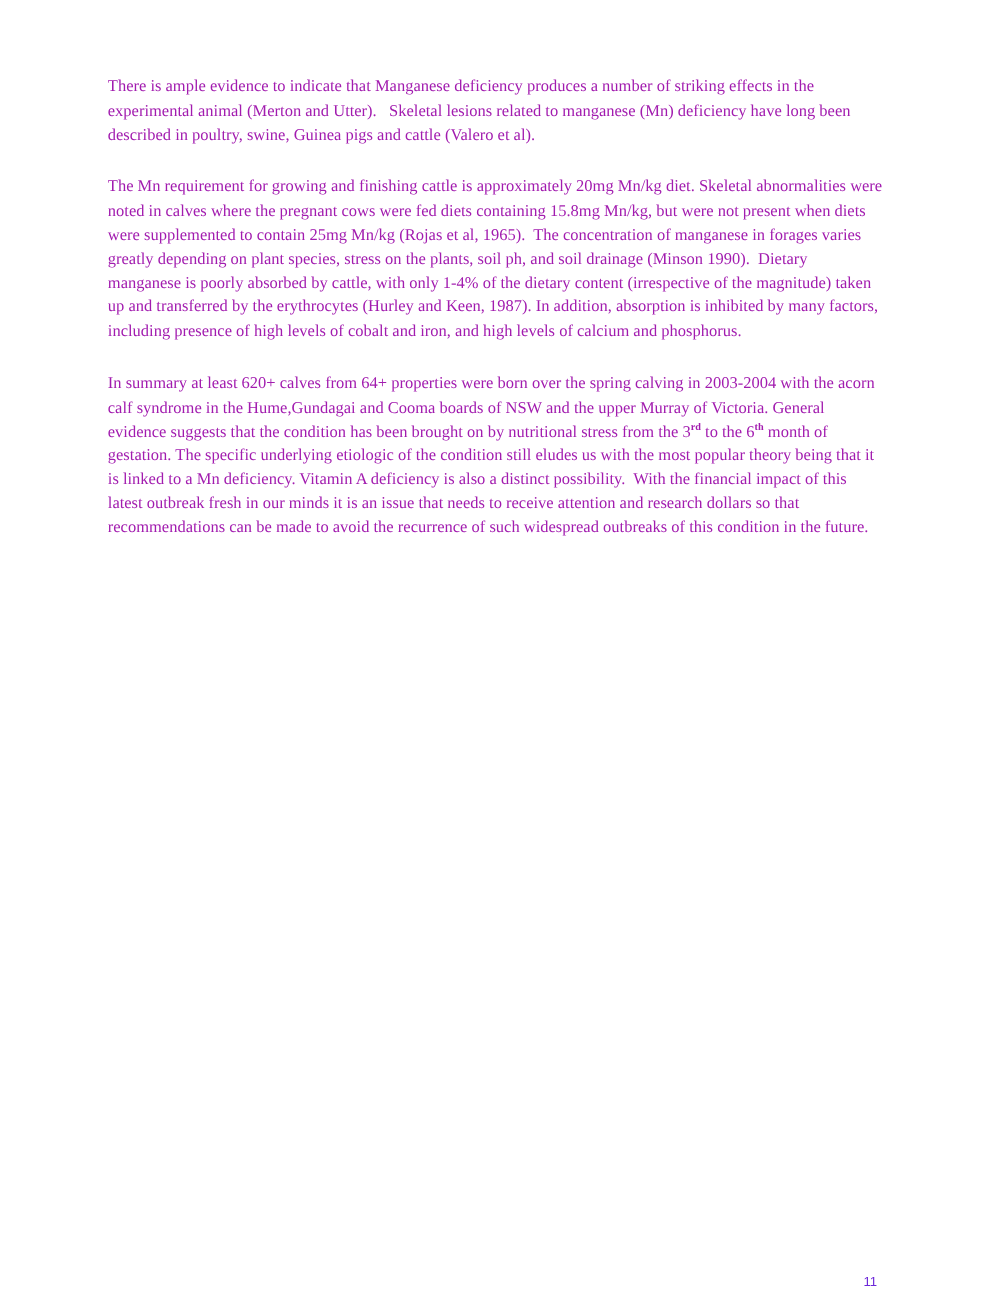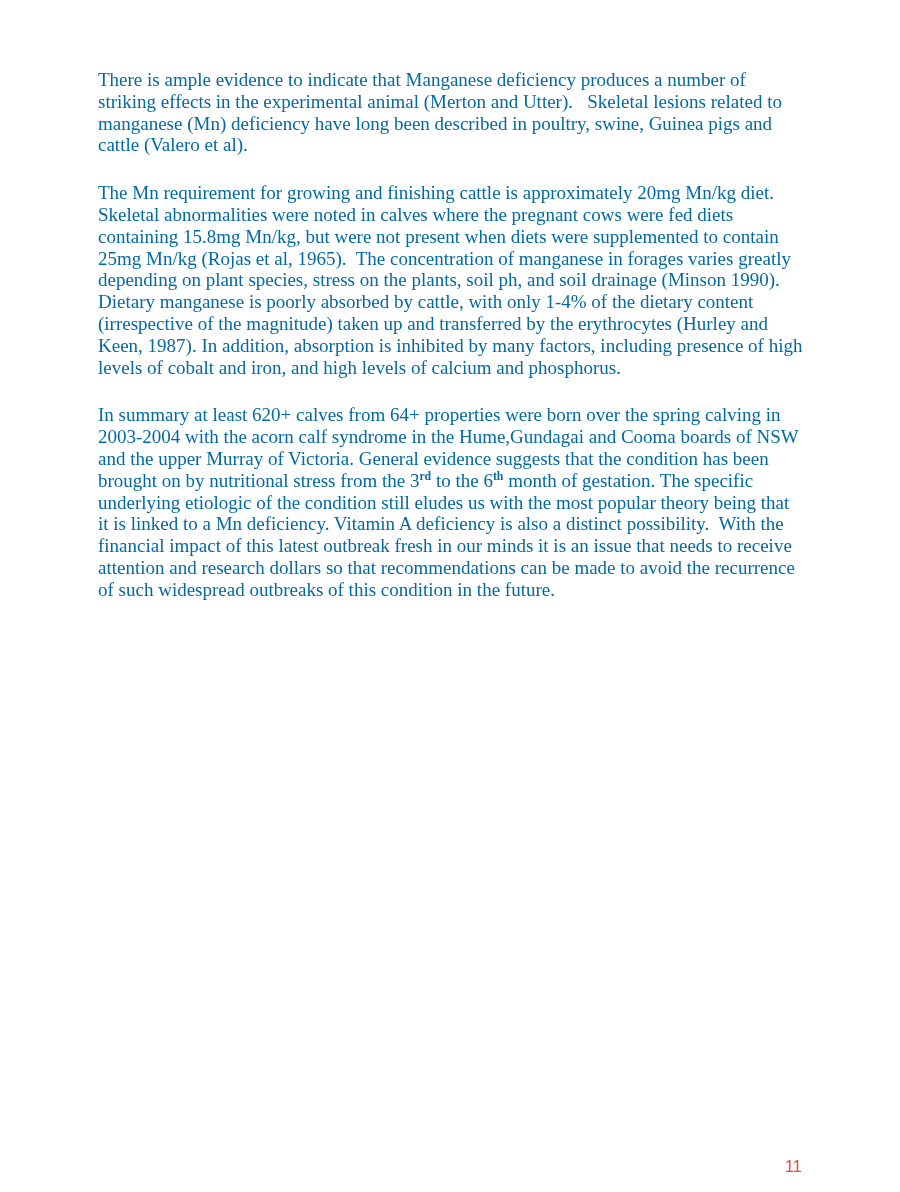--- a/index.html
+++ b/index.html
@@ -17,39 +17,39 @@
   }
   .content {
     position: absolute;
     left: 98px;
     top: 69px;
     width: 706px;
   }
   .para {
     margin: 0 0 26px 0;
     font-family: "Liberation Serif", serif;
-    font-size: 19px;
+    font-size: 15px;
     line-height: 21.8px;
-    color: #0369a1;
+    color: #a21caf;
     text-align: left;
     white-space: pre-wrap;
   }
   .para sup {
     font-size: 0.62em;
     line-height: 0;
     vertical-align: super;
     font-weight: bold;
   }
   .page-number {
     position: absolute;
     left: 785px;
     top: 1158px;
     font-family: "Liberation Sans", sans-serif;
-    font-size: 16px;
-    color: #ef4444;
+    font-size: 12px;
+    color: #6d28d9;
   }
 </style>
 </head>
 <body>
 
 <div class="page">
   <div class="content">
     <p class="para">There is ample evidence to indicate that Manganese deficiency produces a number of striking effects in the experimental animal (Merton and Utter).   Skeletal lesions related to manganese (Mn) deficiency have long been described in poultry, swine, Guinea pigs and cattle (Valero et al).</p>
     <p class="para">The Mn requirement for growing and finishing cattle is approximately 20mg Mn/kg diet. Skeletal abnormalities were noted in calves where the pregnant cows were fed diets containing 15.8mg Mn/kg, but were not present when diets were supplemented to contain 25mg Mn/kg (Rojas et al, 1965).  The concentration of manganese in forages varies greatly depending on plant species, stress on the plants, soil ph, and soil drainage (Minson 1990).  Dietary manganese is poorly absorbed by cattle, with only 1-4% of the dietary content (irrespective of the magnitude) taken up and transferred by the erythrocytes (Hurley and Keen, 1987). In addition, absorption is inhibited by many factors, including presence of high levels of cobalt and iron, and high levels of calcium and phosphorus.</p>
     <p class="para"><span>In summary at least 620+ calves from 64+ properties were born over the spring calving in 2003-2004 with the acorn calf syndrome in the Hume,Gundagai and Cooma boards of NSW and the upper Murray of Victoria. General evidence suggests that the condition has been brought on by nutritional stress from the 3</span><sup>rd</sup><span> to the 6</span><sup>th</sup><span> month of gestation. The specific underlying etiologic of the condition still eludes us with the most popular theory being that it is linked to a Mn deficiency. Vitamin A deficiency is also a distinct possibility.  With the financial impact of this latest outbreak fresh in our minds it is an issue that needs to receive attention and research dollars so that recommendations can be made to avoid the recurrence of such widespread outbreaks of this condition in the future.</span></p>

